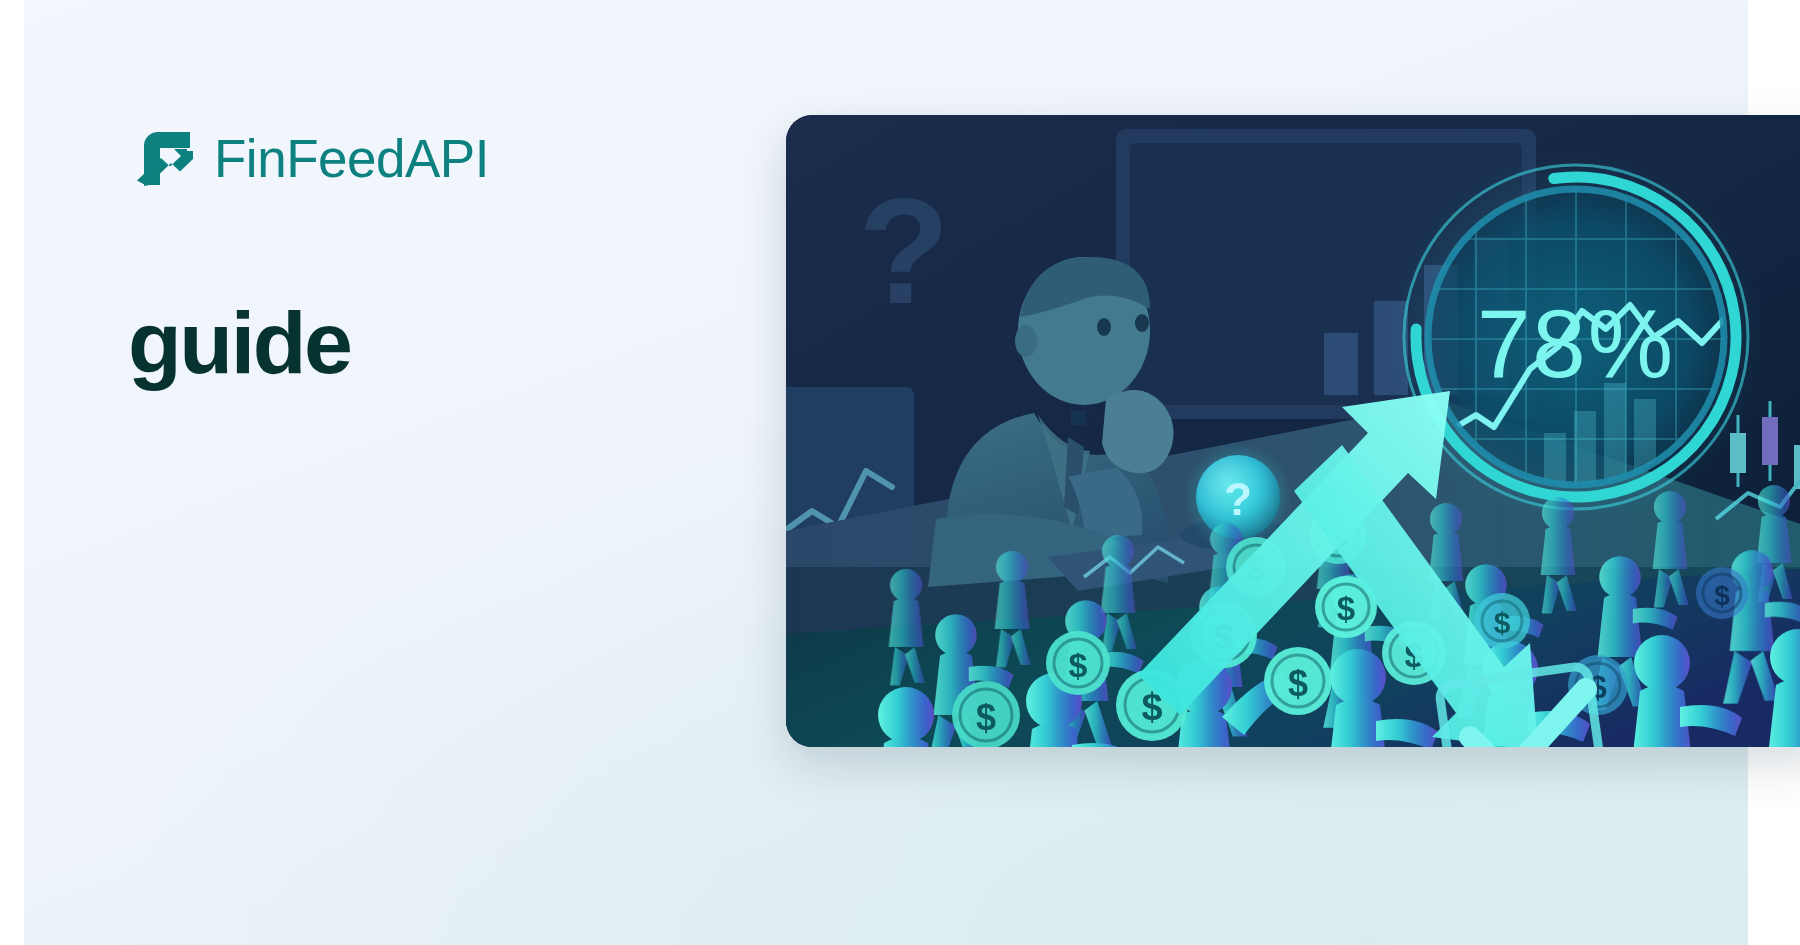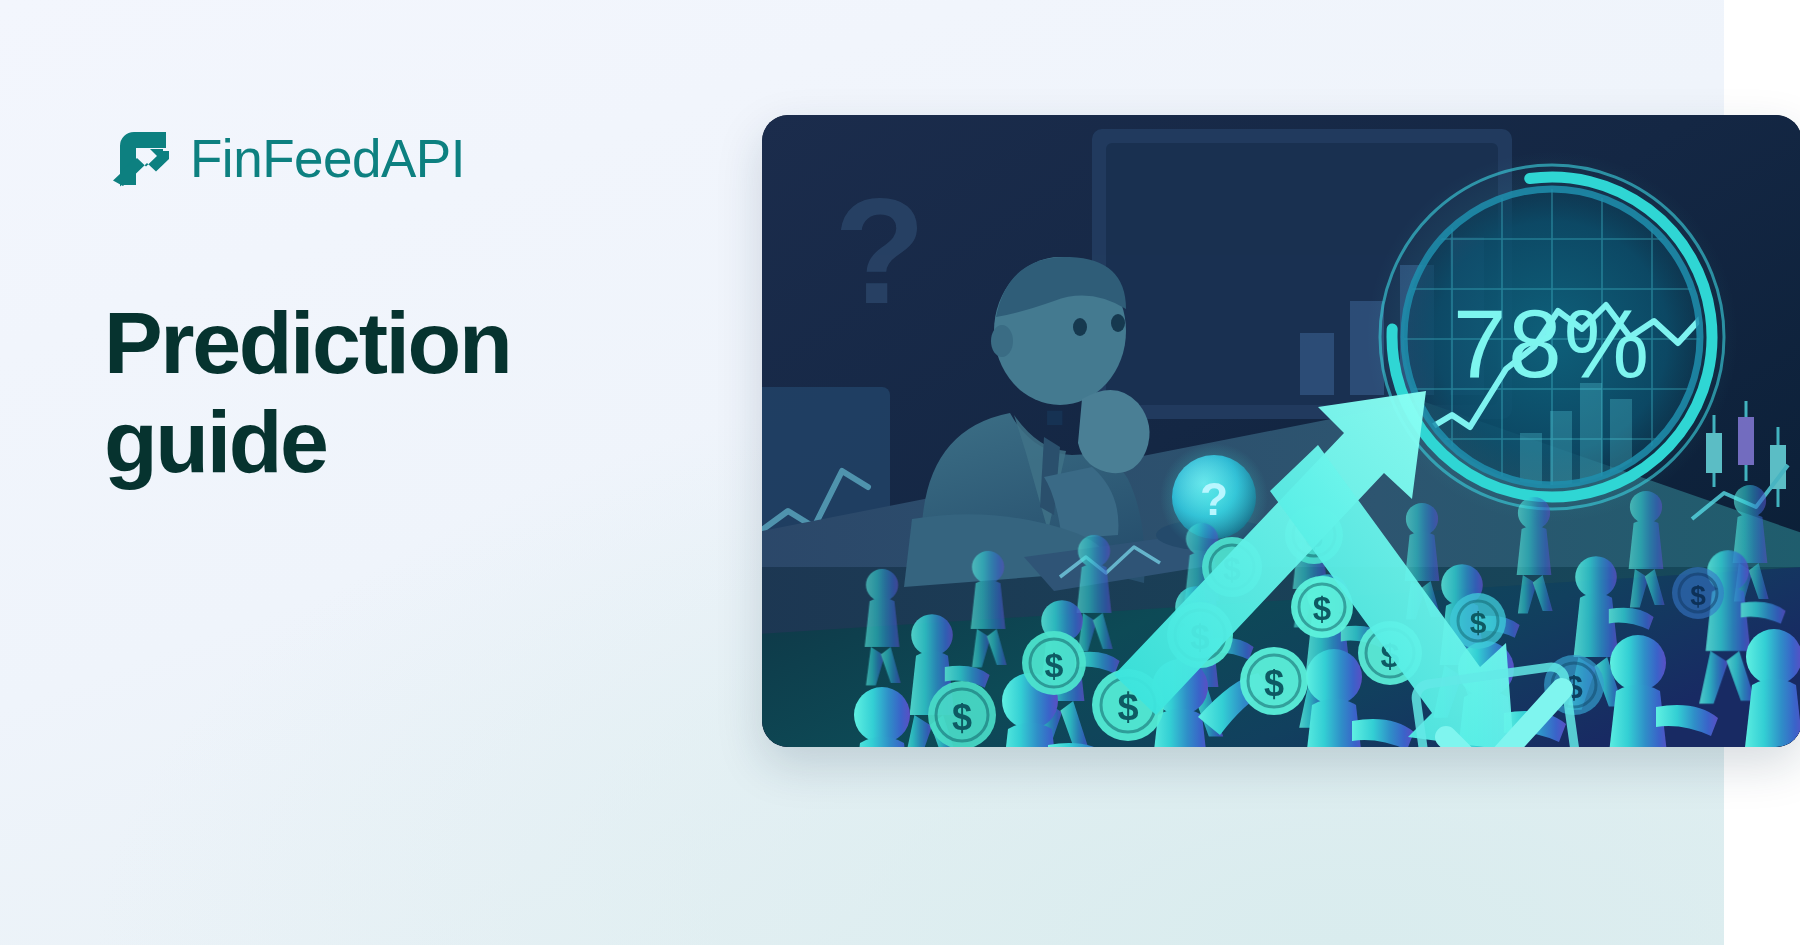--- a/index.html
+++ b/index.html
@@ -6,20 +6,21 @@
   * { box-sizing: border-box; margin: 0; padding: 0; }
   html, body {
     width: 1800px; height: 945px; overflow: hidden;
     font-family: "Liberation Sans", sans-serif;
   }
   #stage {
     position: relative; width: 1724px; height: 945px;
     background:
       radial-gradient(125% 110% at 78% 100%, #d9ecee 0%, rgba(217,236,238,0) 58%),
       linear-gradient(160deg, #f3f6fd 0%, #eff4fb 45%, #e8f1f5 78%, #e3eff2 100%);
+    margin-left: 24px;
   }
 
   
   #left-col { position: absolute; left: 104px; top: 118px; width: 620px; }
 
   .logo-row { display: flex; align-items: center; gap: 20px; height: 80px; }
   .logo-mark { width: 66px; height: 66px; flex: none; display:block; }
   .logo-word {
     font-size: 53px; font-weight: 300; letter-spacing: -0.5px;
     color: #0d8080; line-height: 1; white-space: nowrap;
@@ -56,21 +57,20 @@
 
         <path d="M16 47 l16 -15 v28 h-16 z" fill="#0d8080"></path>
 
         <path d="M12 62 l24 -23 l9 8.5 l13 -12.5 l0 -8 h-16 l4.5 4.5 l-11.5 11 l-9 -8.5 l-24 22.5 z" transform="translate(7,-1)" fill="#0d8080"></path>
         <path d="M46 24 h13 v13 z" fill="#0d8080"></path>
       </svg>
       <span class="logo-word">FinFeedAPI</span>
     </div>
 
     <h1 id="headline">
-      <span class="ln">Prediction</span>
       <span class="ln">guide</span>
     </h1>
   </div>
 
   <div id="art-card">
     <svg viewBox="0 0 1040 632" preserveAspectRatio="xMidYMid slice" aria-hidden="true">
       <defs>
         <linearGradient id="gRoom" x1="0" y1="0" x2="1" y2="1">
           <stop offset="0" stop-color="#1b2c4c"></stop>
           <stop offset=".45" stop-color="#142744"></stop>

